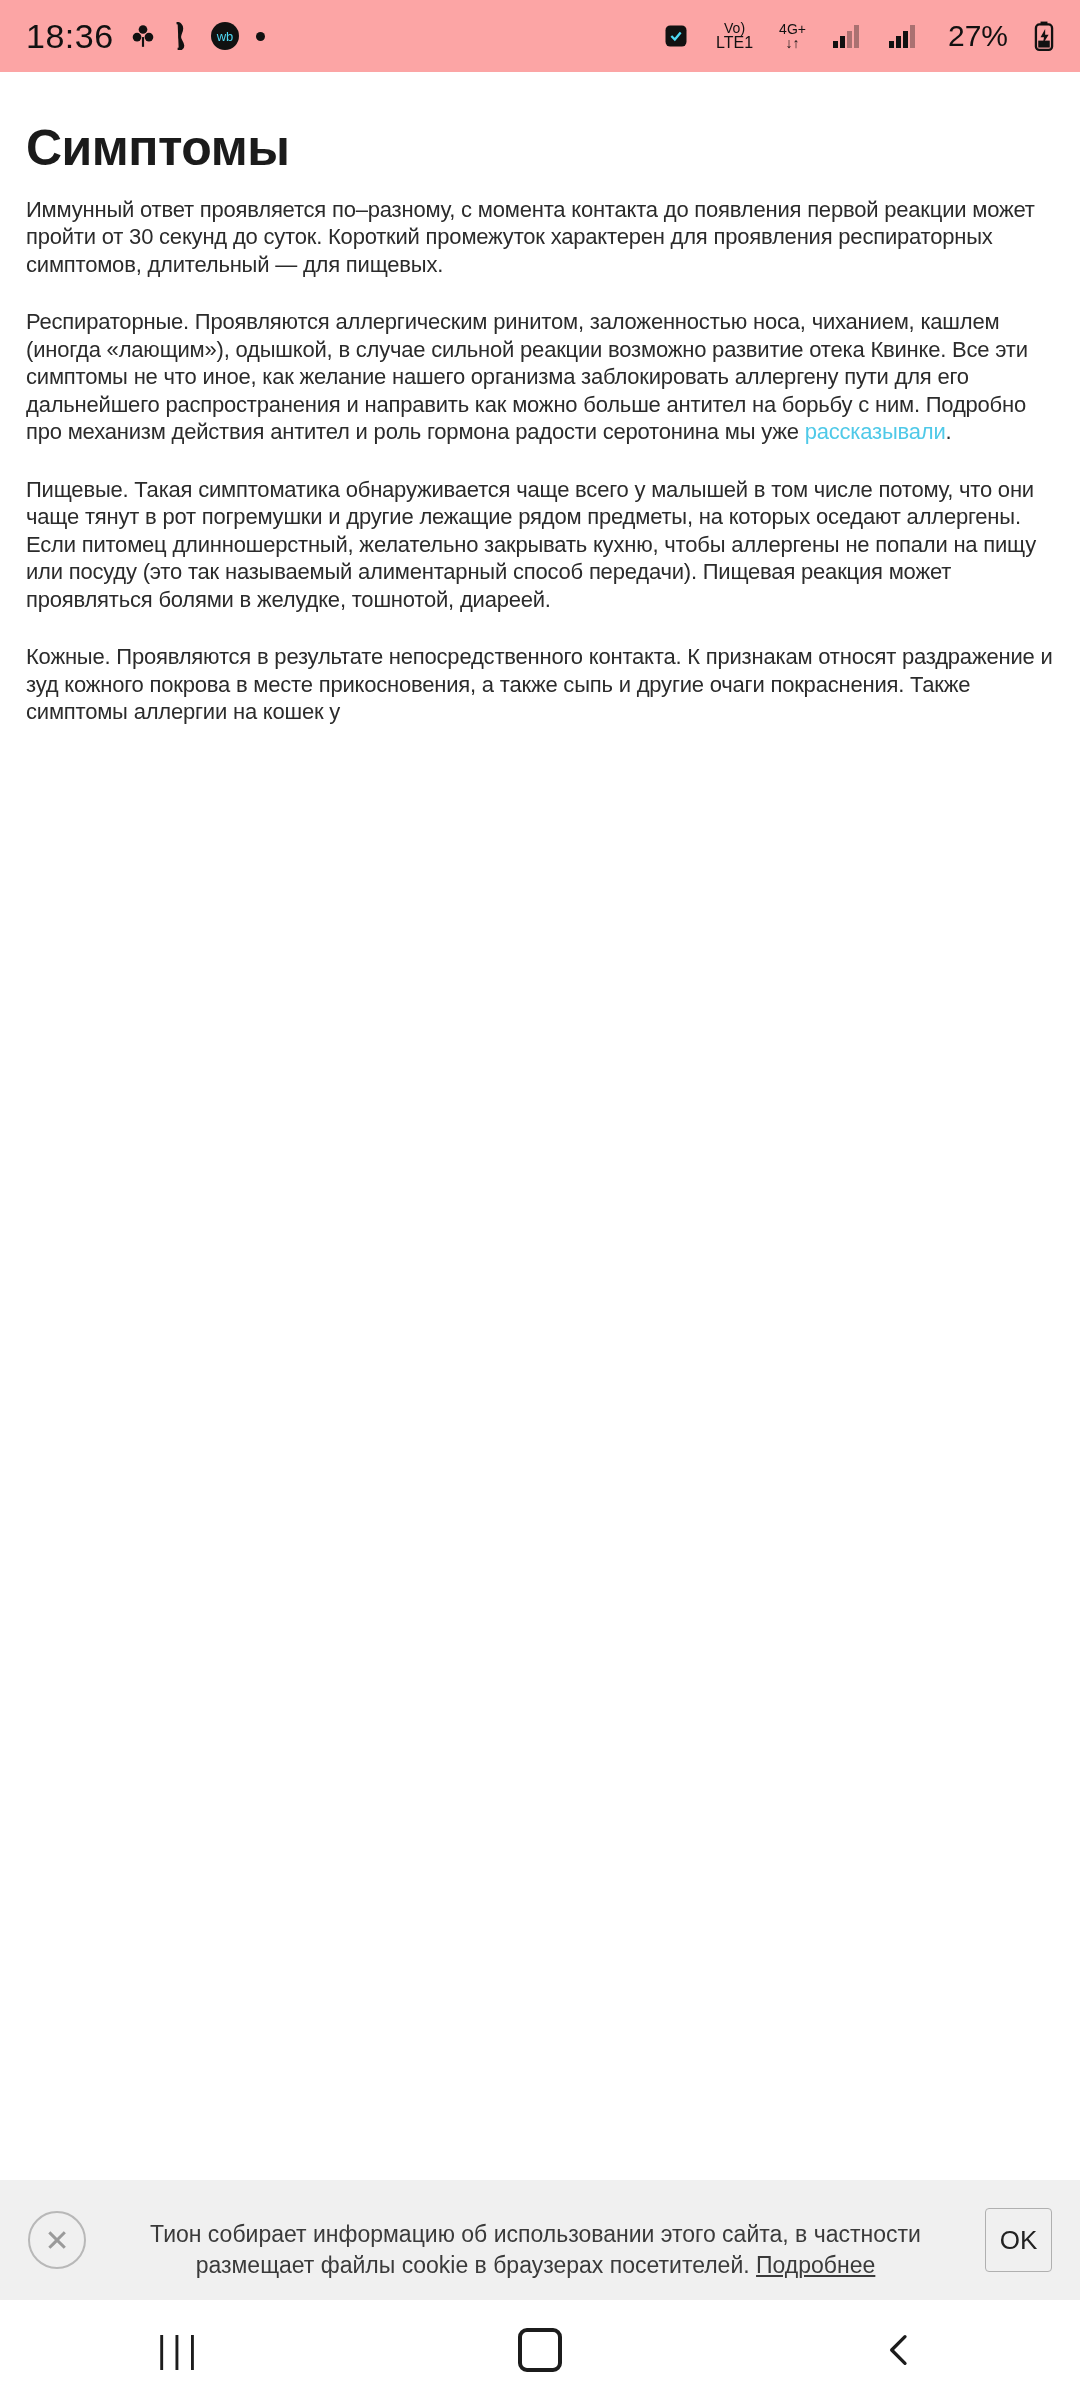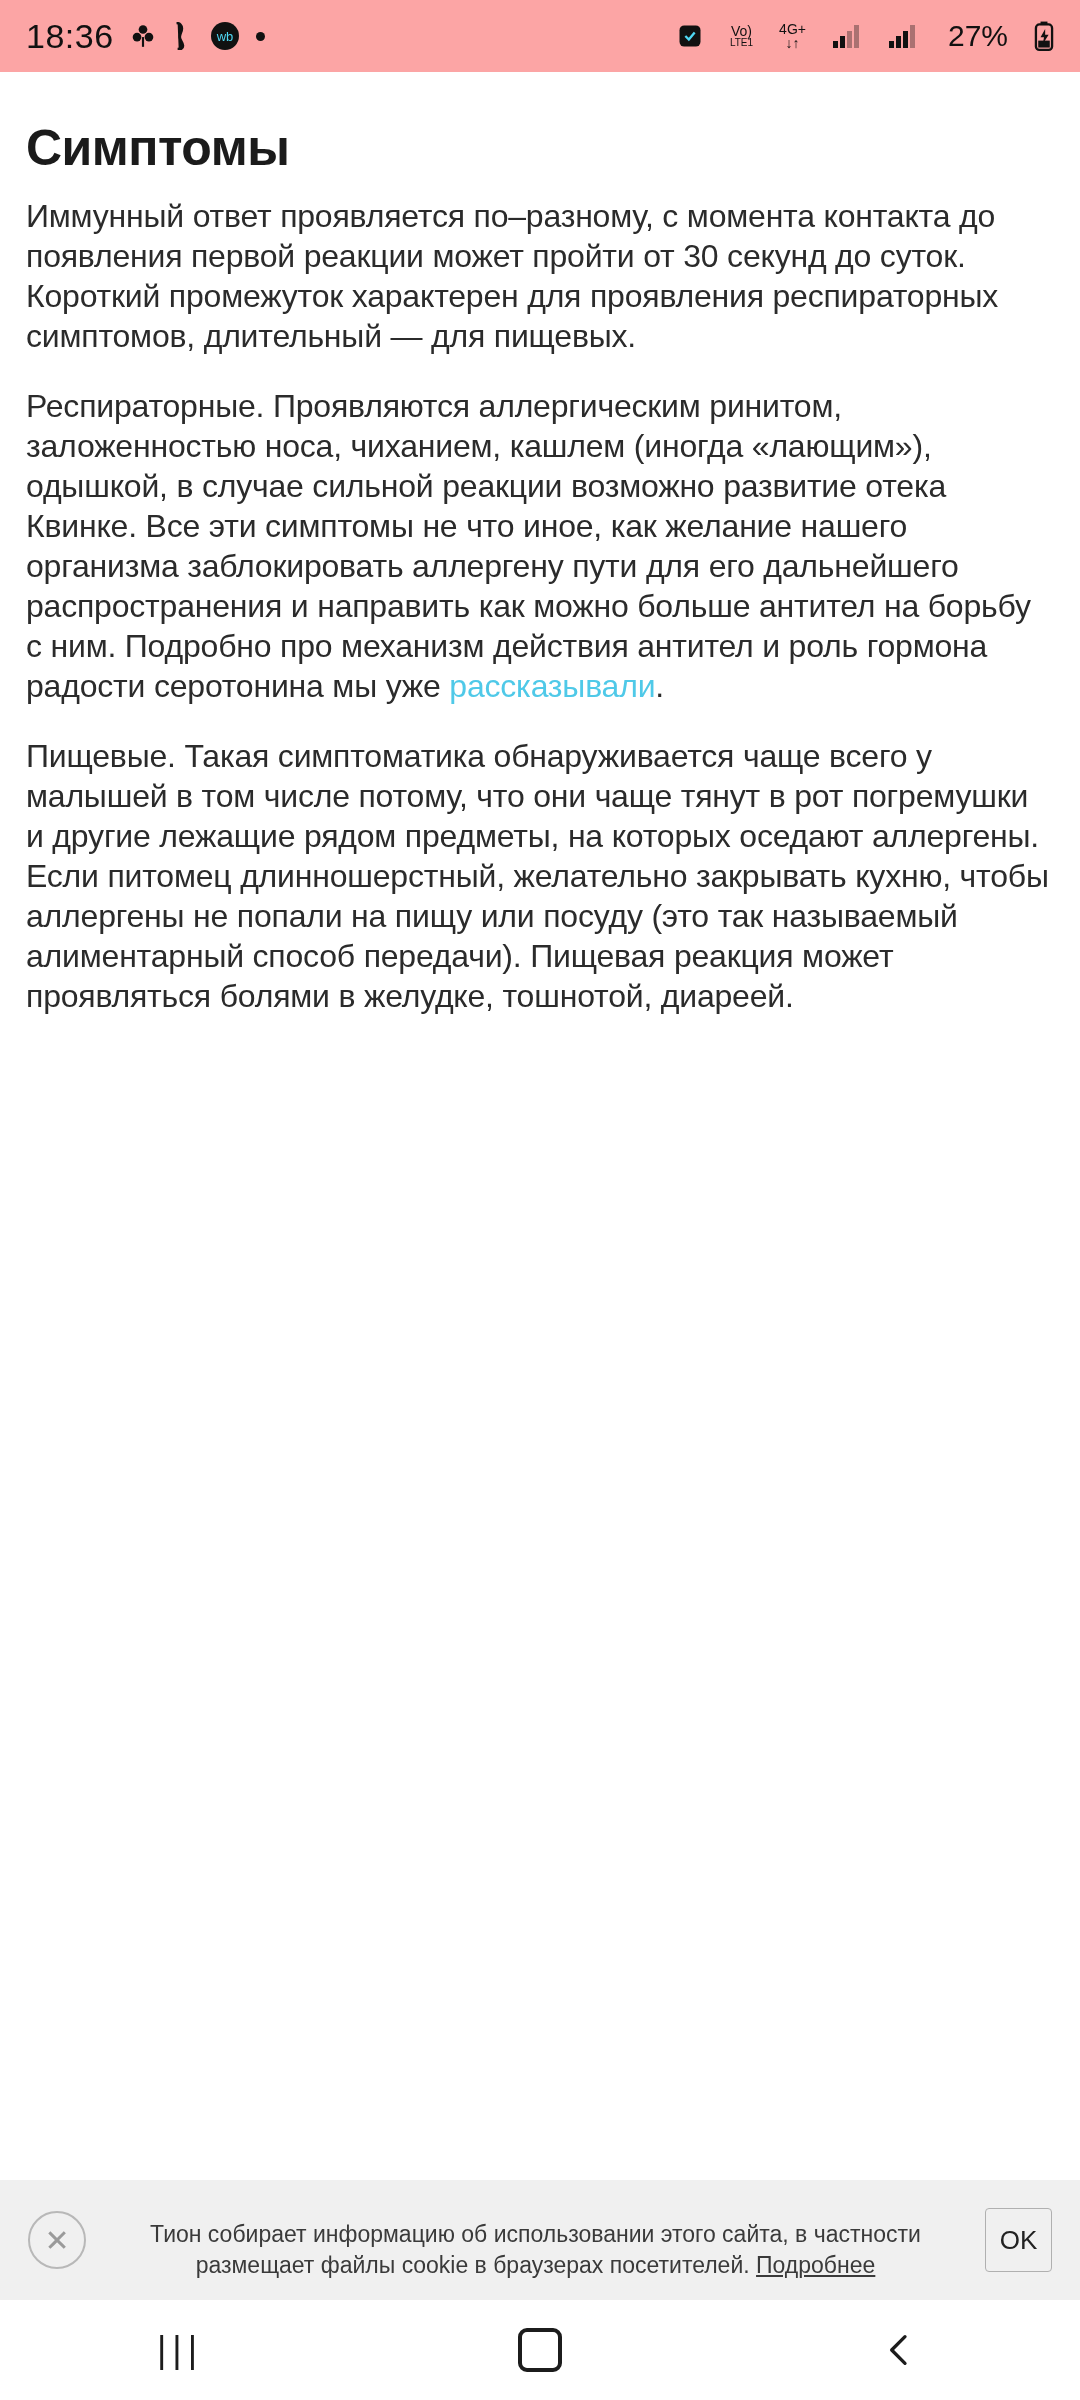--- a/index.html
+++ b/index.html
@@ -55,21 +55,21 @@
   }
   .vo-lte {
     display: flex;
     flex-direction: column;
     align-items: center;
     line-height: 1;
     font-size: 13px;
     color: #111;
   }
   .vo-lte span:first-child { font-size: 14px; }
-  .vo-lte span:last-child { font-size: 10px; }
+  .vo-lte span:last-child { font-size: 16px; }
   .net4g {
     display: flex;
     flex-direction: column;
     align-items: center;
     line-height: 1;
     font-size: 14px;
     color: #111;
   }
   .dot-sep {
     width: 9px; height: 9px; border-radius: 50%;
@@ -86,21 +86,21 @@
   }
   h1.article-title {
     font-size: 50px;
     font-weight: 700;
     color: #1b1b1b;
     letter-spacing: -0.5px;
     margin-bottom: 18px;
     line-height: 1.15;
   }
   p.para {
-    font-size: 32px;
+    font-size: 22px;
     line-height: 1.25;
     color: #2b2b2b;
     margin-bottom: 30px;
     letter-spacing: -0.2px;
   }
   p.para a {
     color: #4FC9E8;
     text-decoration: none;
   }
 
@@ -254,20 +254,21 @@
         </svg>
       </span>
     </div>
   </div>
 
   <div class="content">
     <h1 class="article-title">Симптомы</h1>
     <p class="para">Иммунный ответ проявляется по–разному, с момента контакта до появления первой реакции может пройти от 30 секунд до суток. Короткий промежуток характерен для проявления респираторных симптомов, длительный — для пищевых.</p>
     <p class="para"><span>Респираторные. Проявляются аллергическим ринитом, заложенностью носа, чиханием, кашлем (иногда «лающим»), одышкой, в случае сильной реакции возможно развитие отека Квинке. Все эти симптомы не что иное, как желание нашего организма заблокировать аллергену пути для его дальнейшего распространения и направить как можно больше антител на борьбу с ним. Подробно про механизм действия антител и роль гормона радости серотонина мы уже </span><a href="#">рассказывали</a><span>.</span></p>
     <p class="para">Пищевые. Такая симптоматика обнаруживается чаще всего у малышей в том числе потому, что они чаще тянут в рот погремушки и другие лежащие рядом предметы, на которых оседают аллергены. Если питомец длинношерстный, желательно закрывать кухню, чтобы аллергены не попали на пищу или посуду (это так называемый алиментарный способ передачи). Пищевая реакция может проявляться болями в желудке, тошнотой, диареей.</p>
+    <p class="para">Кожные. Проявляются в результате непосредственного контакта. К признакам относят раздражение и зуд кожного покрова в месте прикосновения, а также сыпь и другие очаги покраснения. Также симптомы аллергии на кошек у</p>
   </div>
 
   <div class="cookie-banner">
     <div class="cookie-close">✕</div>
     <div class="cookie-text"><span>Тион собирает информацию об использовании этого сайта, в частности размещает файлы cookie в браузерах посетителей.</span> <a href="#">Подробнее</a></div>
     <div class="cookie-ok">OK</div>
   </div>
 
   <div class="nav-bar">
     <div class="nav-btn">

